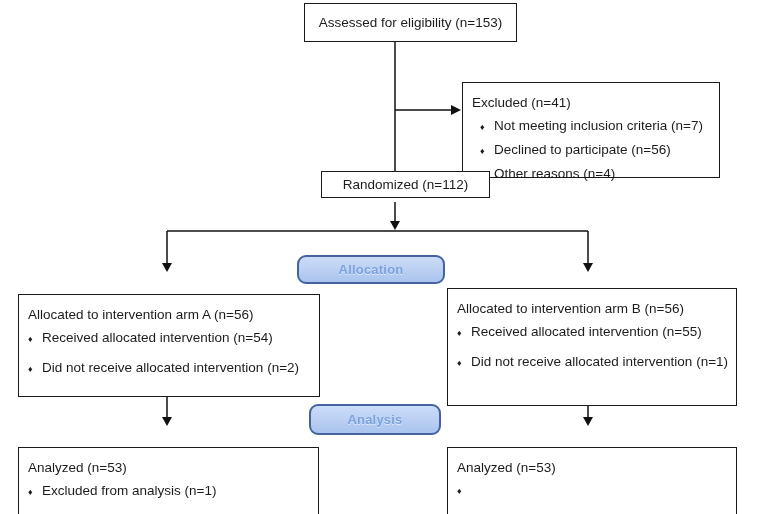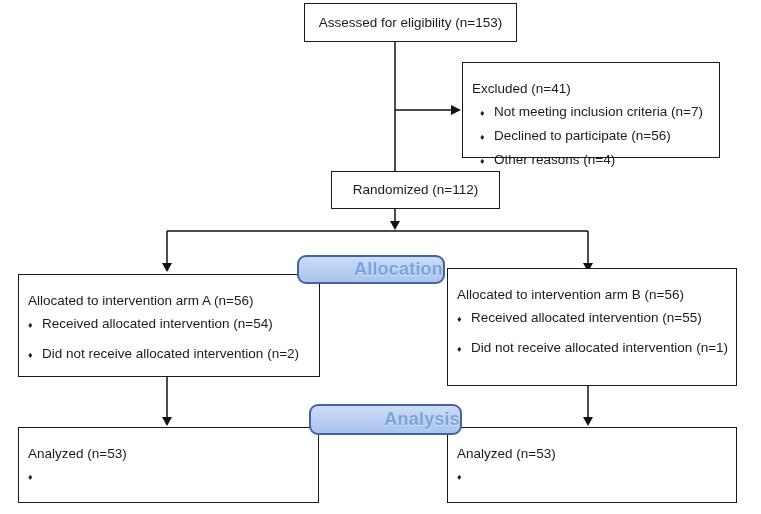--- a/index.html
+++ b/index.html
@@ -18,45 +18,45 @@
     color:var(--text-color);overflow:hidden;
   }
   .connectors{position:absolute;left:0;top:0;z-index:1;}
   .connectors g{stroke:var(--line-color);fill:none;}
   .connectors .head{fill:var(--line-color);stroke:none;}
   .box{
     position:absolute;background:#ffffff;border:1.5px solid var(--box-border);
     box-sizing:border-box;z-index:2;font-size:13.5px;line-height:20px;
   }
   .box.centered{display:flex;align-items:center;justify-content:center;text-align:center;}
-  .box.listbox{padding:16px 8px 6px 9px;}
+  .box.listbox{padding:10px 8px 6px 9px;margin-top:20px;}
   .box-title{white-space:nowrap;}
   .bullet-row{display:flex;align-items:baseline;margin-top:3px;white-space:nowrap;}
   .bullet-row.gap{margin-top:9px;}
   .excluded .bullet-row{padding-left:8px;}
   .bullet{font-size:9px;width:14px;flex:0 0 14px;color:var(--text-color);}
   .banner{
     position:absolute;z-index:3;box-sizing:border-box;
     background:linear-gradient(180deg,#cadcf8 0%,var(--banner-fill) 45%,var(--banner-fill-dark) 100%);
     border:2px solid var(--banner-border);border-radius:9px;
-    display:flex;align-items:center;justify-content:flex-end;
-    font-size:18px;font-weight:bold;color:var(--banner-text);
+    display:flex;align-items:center;justify-content:center;
+    font-size:13px;font-weight:bold;color:var(--banner-text);
     text-shadow:0 1px 0 rgba(255,255,255,0.55);
     letter-spacing:0.2px;
   }
   
   .assessed-box{left:304px;top:3px;width:213px;height:39px;}
   .excluded-box{left:462px;top:62px;width:258px;height:96px;}
-  .randomized-box{left:331px;top:171px;width:169px;height:38px;}
+  .randomized-box{left:321px;top:171px;width:169px;height:27px;}
   .arm-a-box{left:18px;top:274px;width:302px;height:103px;}
   .arm-b-box{left:447px;top:268px;width:290px;height:118px;}
   .analysis-a-box{left:18px;top:427px;width:301px;height:76px;}
   .analysis-b-box{left:447px;top:427px;width:290px;height:76px;}
   .allocation-banner{left:297px;top:255px;width:148px;height:29px;}
-  .analysis-banner{left:309px;top:404px;width:153px;height:31px;}
+  .analysis-banner{left:309px;top:404px;width:132px;height:31px;}
 </style>
 </head>
 <body>
 
 <div class="stage">
 
   <svg class="connectors" width="761" height="514" viewBox="0 0 761 514">
     <g stroke-width="1.5">
       <path d="M395,42 V171"></path>
       <path d="M395,110 H453"></path>
@@ -128,20 +128,21 @@
   </div>
 
   <div class="banner analysis-banner">
     <span>Analysis</span>
   </div>
 
   <div class="box listbox analysis-a-box">
     <div class="box-title">Analyzed (n=53)</div>
     <div class="bullet-row">
       <span class="bullet">♦</span>
+      <span>Excluded from analysis (n=1)</span>
     </div>
   </div>
 
   <div class="box listbox analysis-b-box">
     <div class="box-title">Analyzed (n=53)</div>
     <div class="bullet-row">
       <span class="bullet">♦</span>
     </div>
   </div>
 

